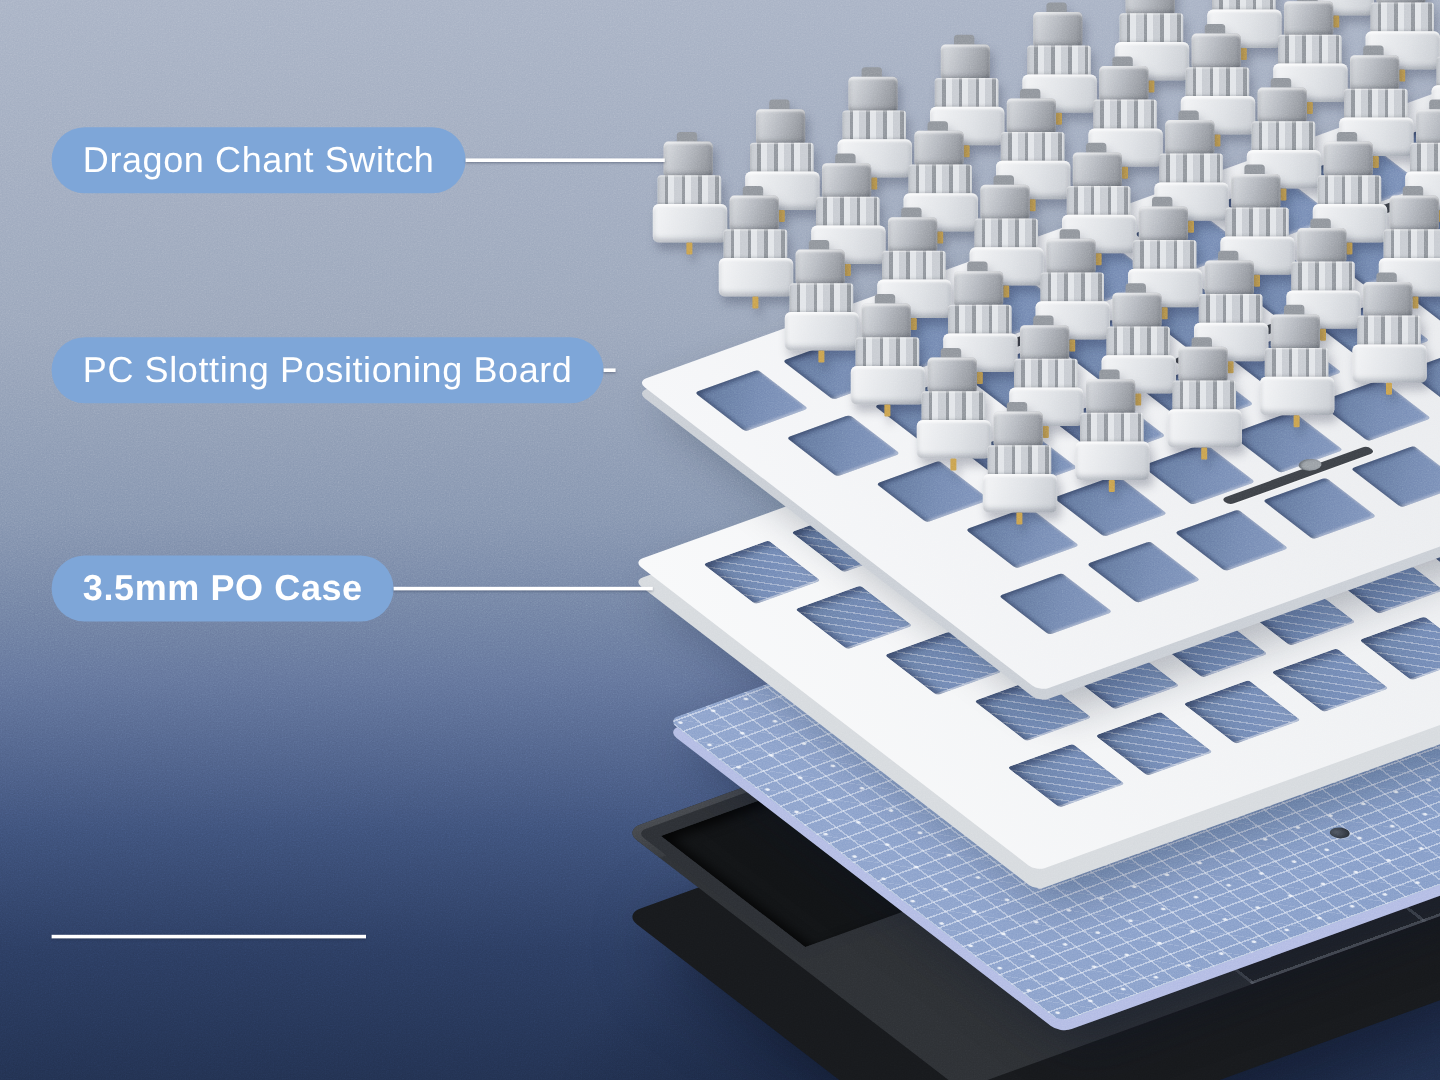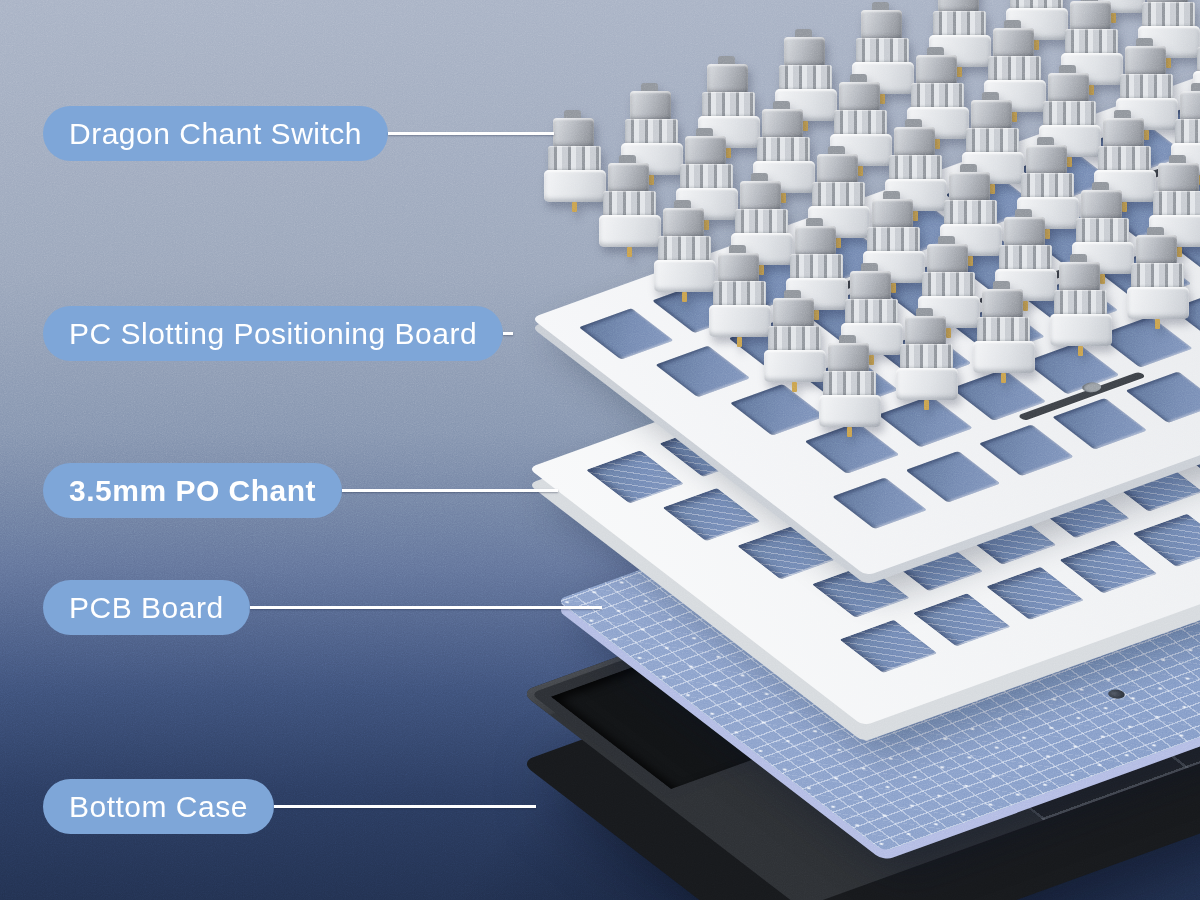--- a/index.html
+++ b/index.html
@@ -475,30 +475,25 @@
         </feComponentTransfer>
       </filter>
     <rect width="100%" height="100%" filter="url(#n)"></rect>
   </svg>
 
   <div class="callouts">
     <div class="callout" style="top:106px;">
       <div class="pill" data-bold="false">Dragon Chant Switch</div>
       <div class="callout-line" style="width:166px;"></div>
     </div>
-    <div class="callout" style="top:306px;">
+    <div class="callout" style="top:281px;">
       <div class="pill" data-bold="false">PC Slotting Positioning Board</div>
       <div class="callout-line" style="width:10px;"></div>
     </div>
     <div class="callout" style="top:463px;">
-      <div class="pill" data-bold="true">3.5mm PO Chant</div>
+      <div class="pill" data-bold="true">3.5mm PO Case</div>
       <div class="callout-line" style="width:216px;"></div>
     </div>
-    <div class="callout" style="top:580px;">
-      <div class="pill" data-bold="false">PCB Board</div>
-      <div class="callout-line" style="width:352px;"></div>
-    </div>
     <div class="callout" style="top:779px;">
-      <div class="pill" data-bold="false">Bottom Case</div>
       <div class="callout-line" style="width:262px;"></div>
     </div>
   </div>
 </div>
 
 </body></html>

